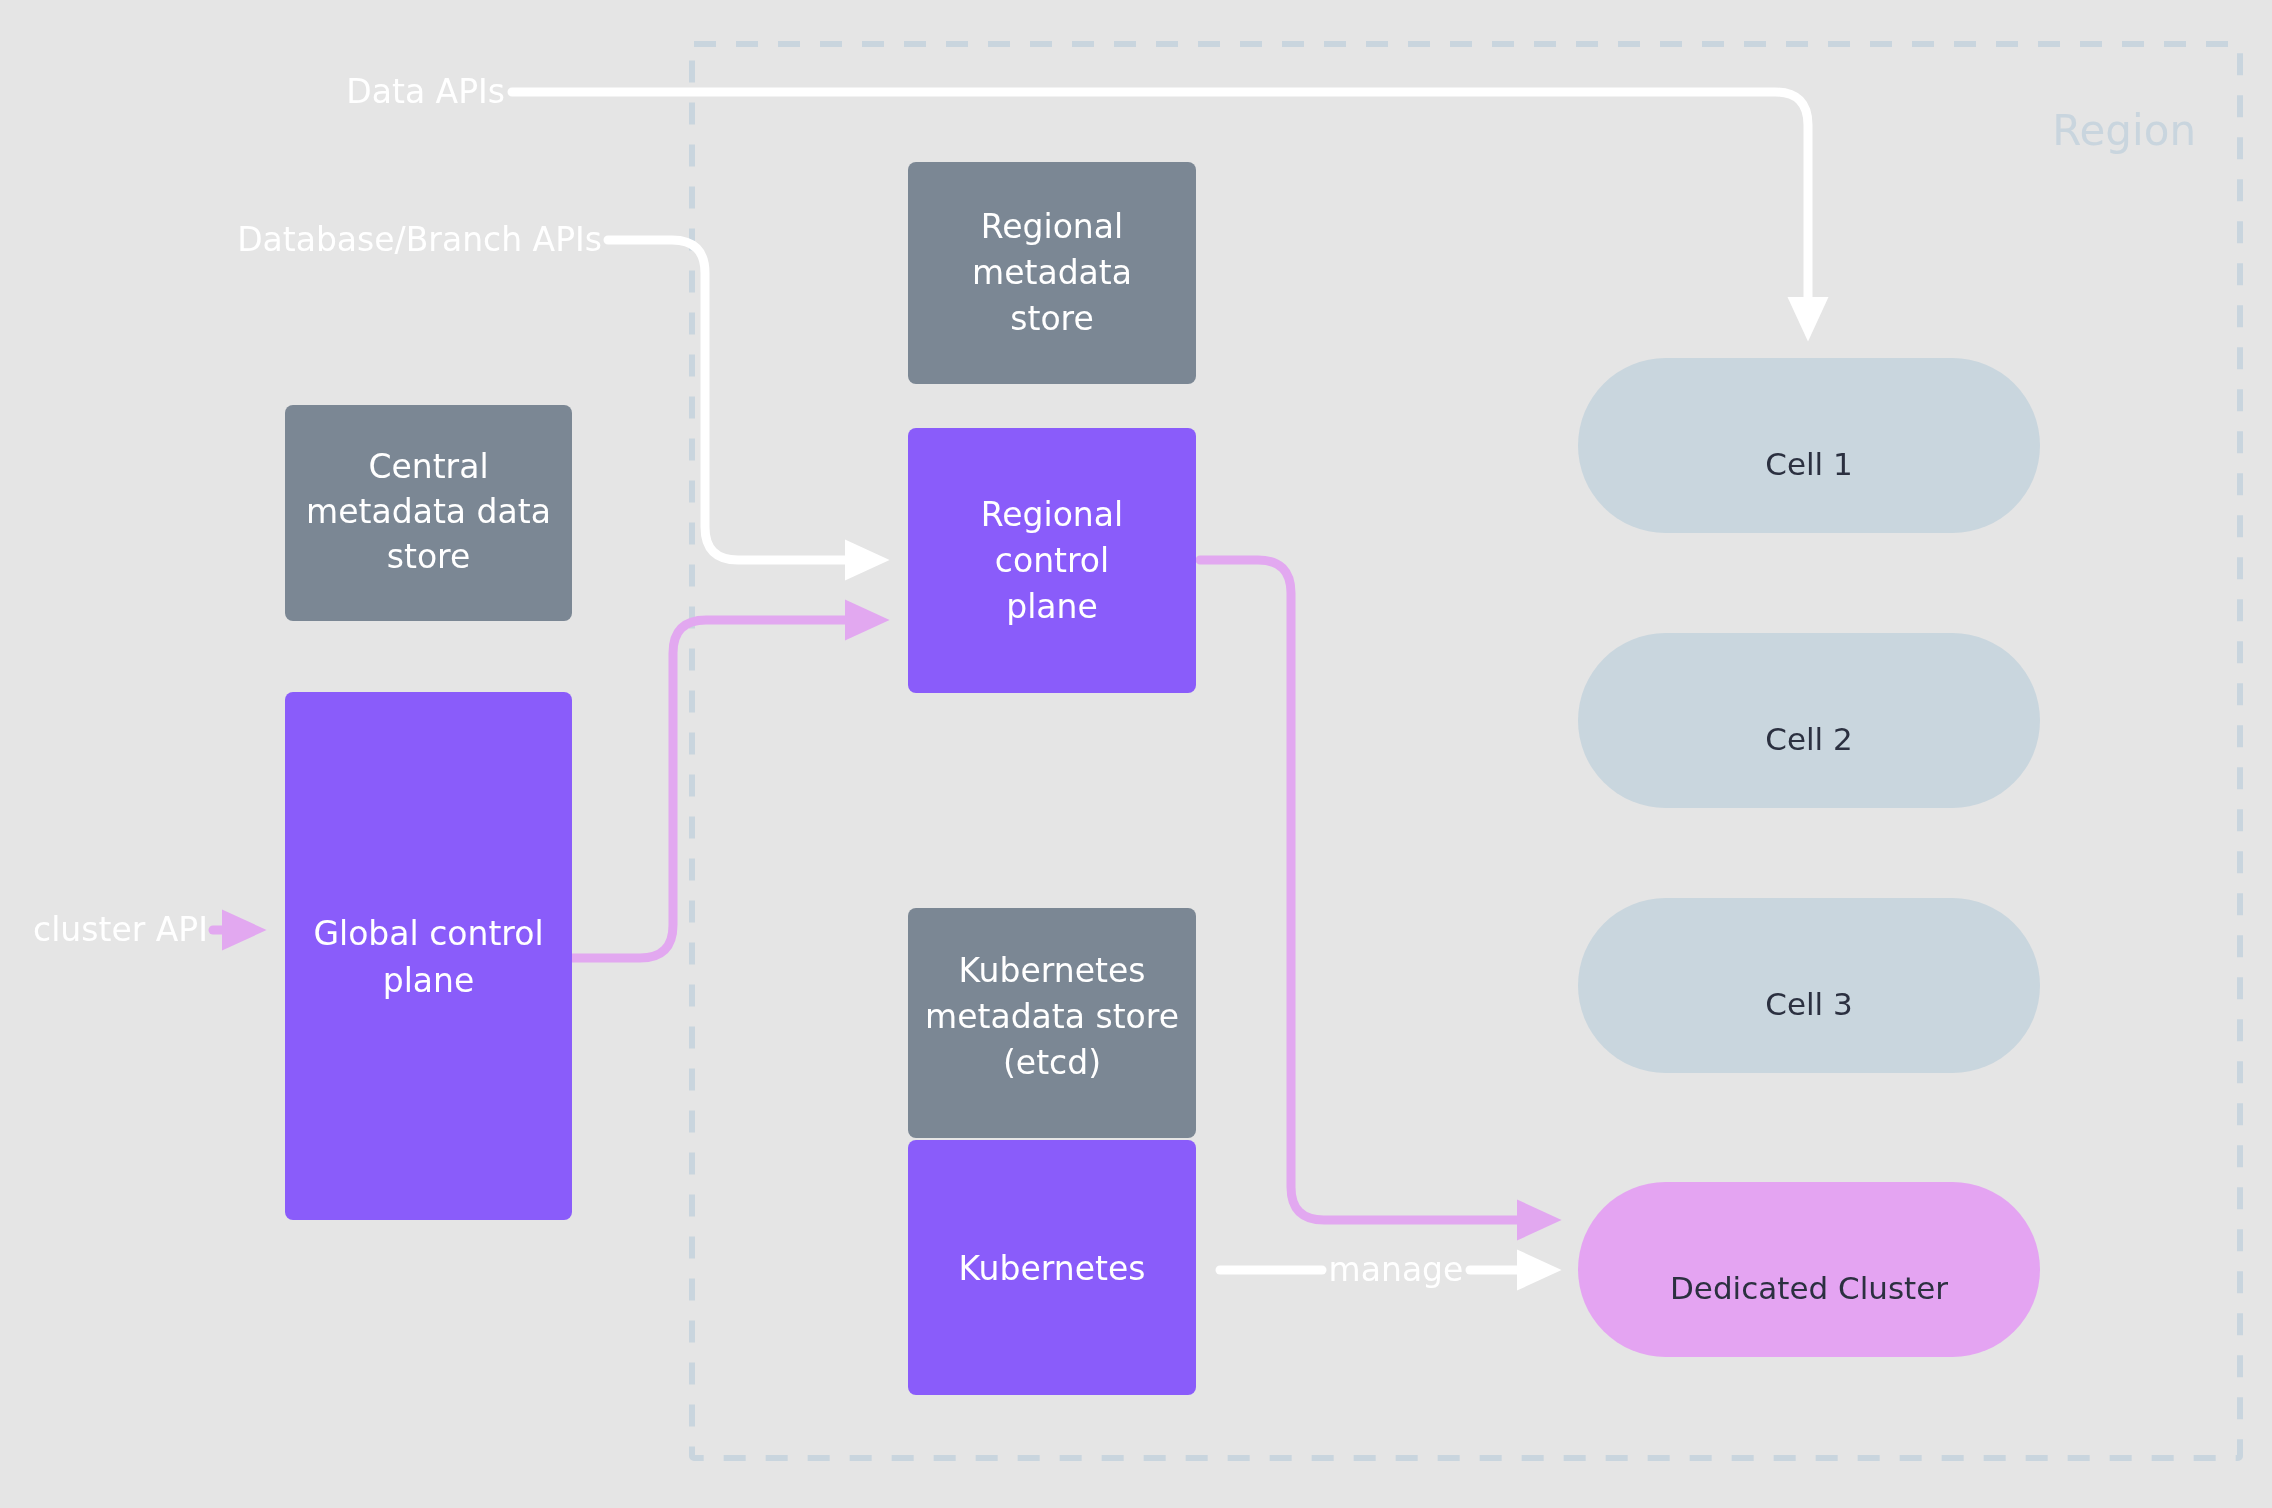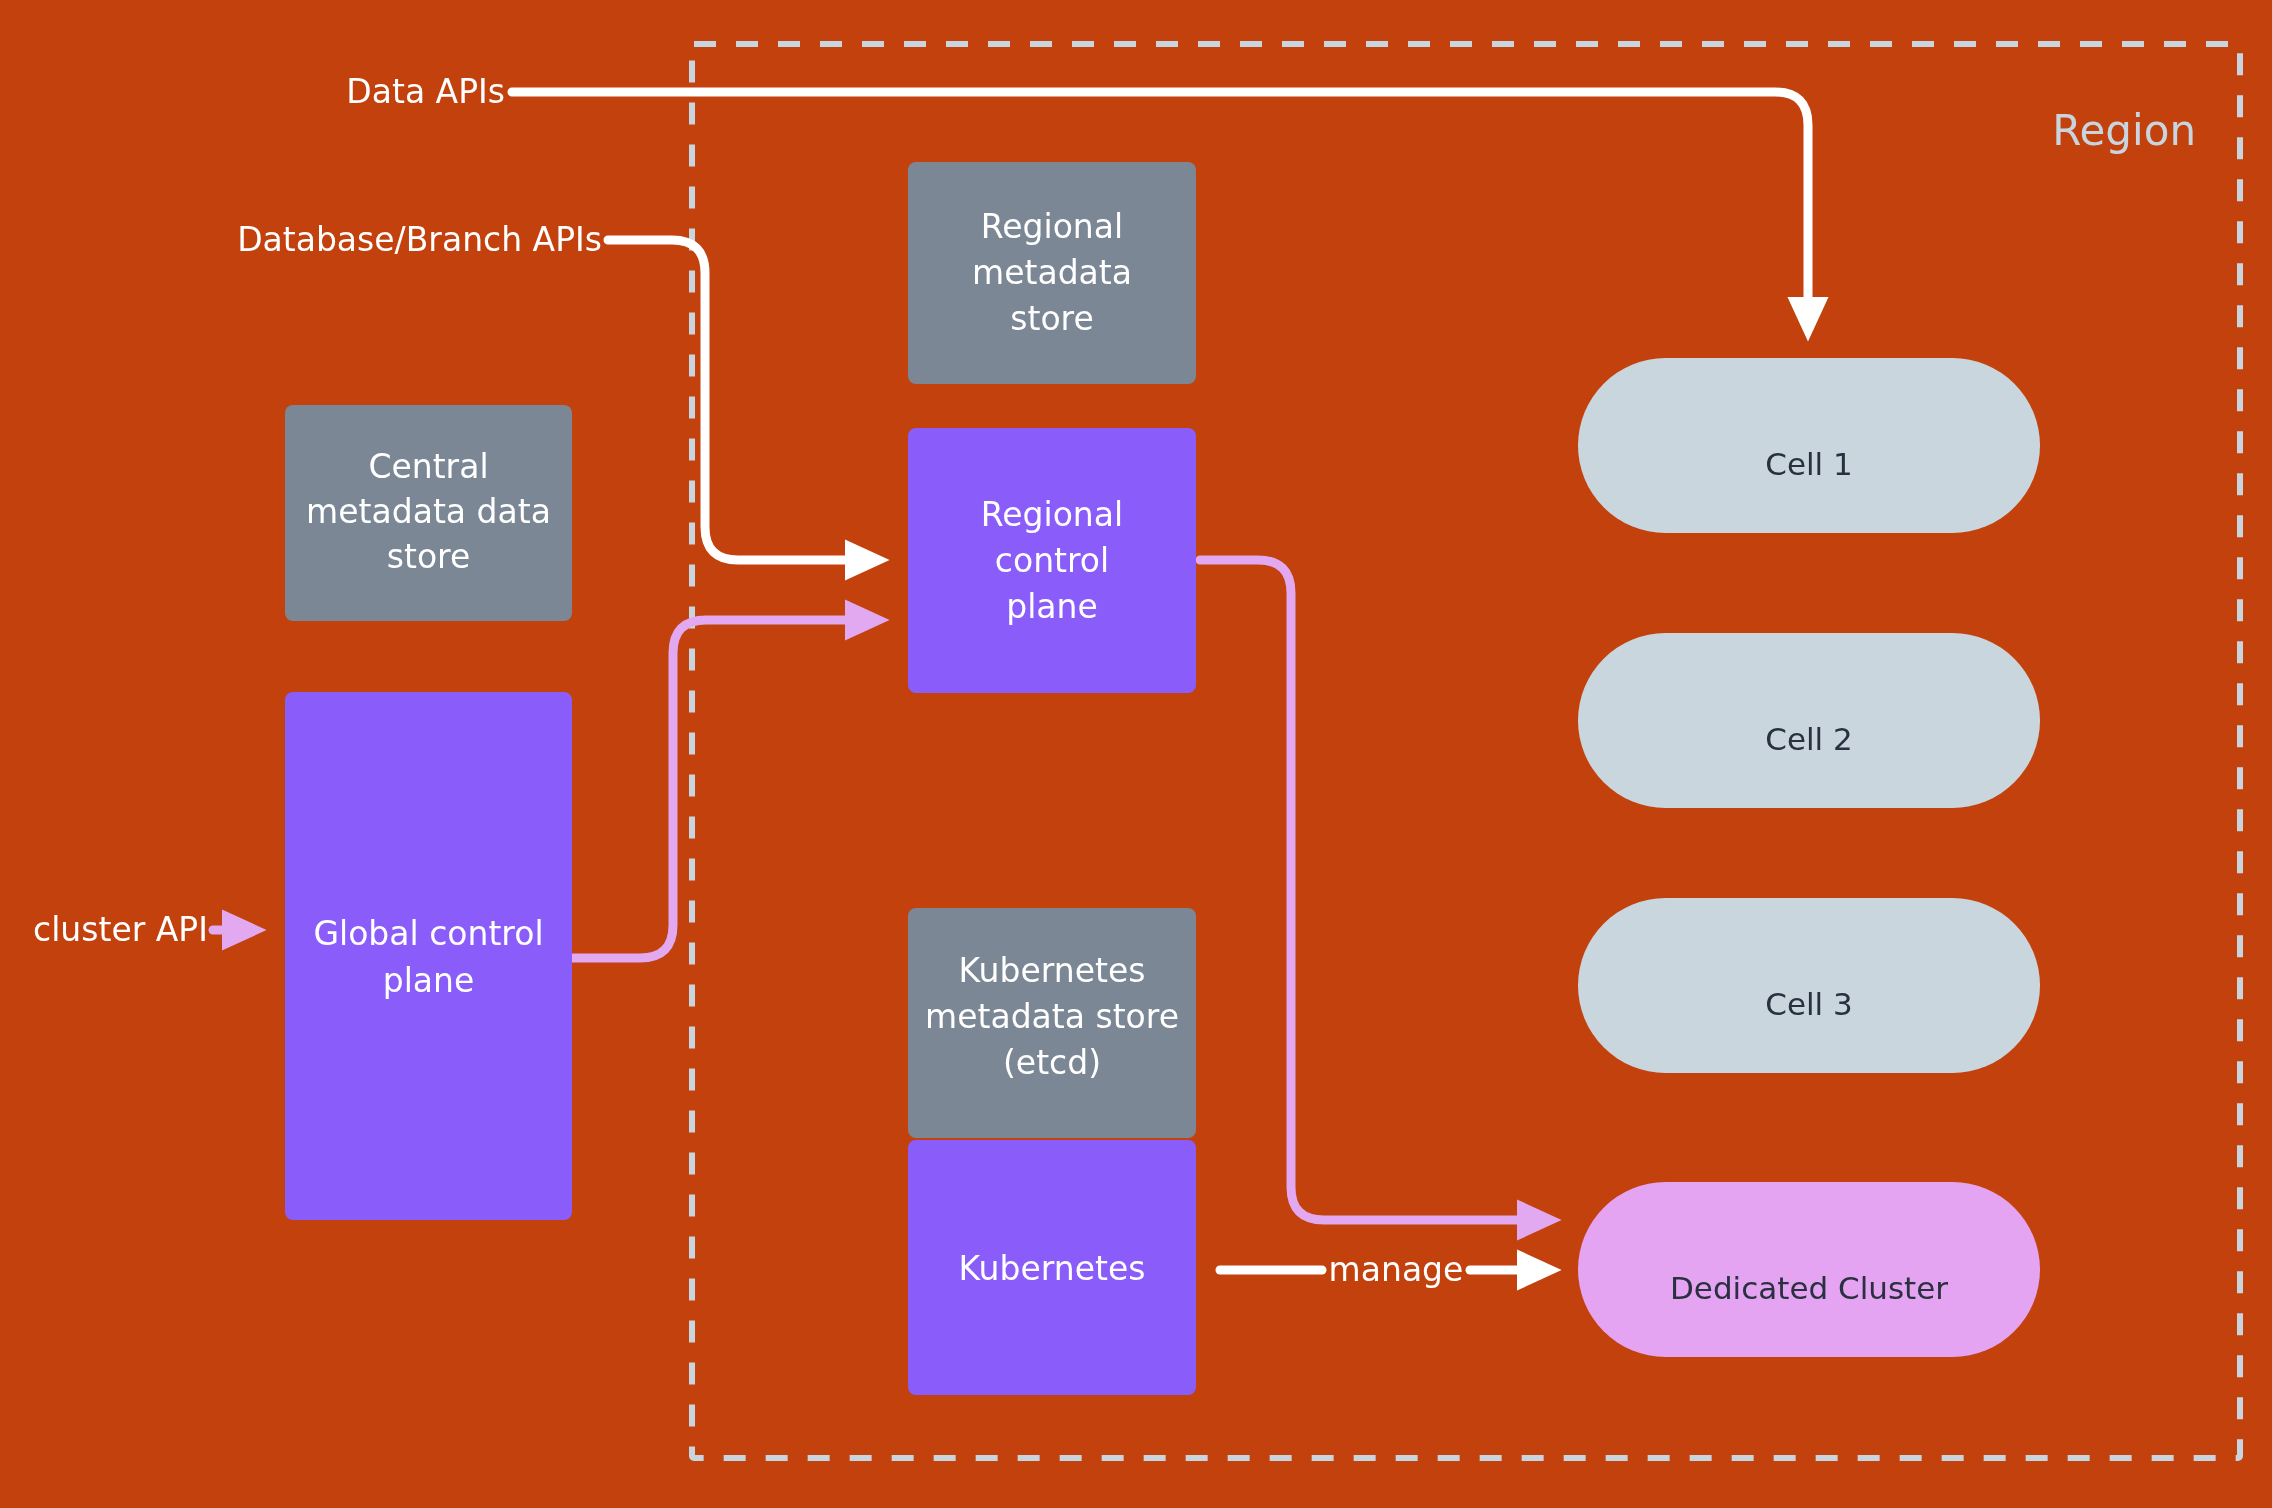--- a/index.html
+++ b/index.html
@@ -11,21 +11,21 @@
   body {
     width: 2272px;
     height: 1508px;
     overflow: hidden;
     font-family: "DejaVu Sans", sans-serif;
   }
   #diagram-root {
     position: relative;
     width: 2272px;
     height: 1508px;
-    background: #c2410c;
+    background: #e5e5e5;
   }
   svg#diagram-svg {
     position: absolute;
     top: 0;
     left: 0;
     width: 2272px;
     height: 1508px;
     display: block;
   }
   .node-label {

